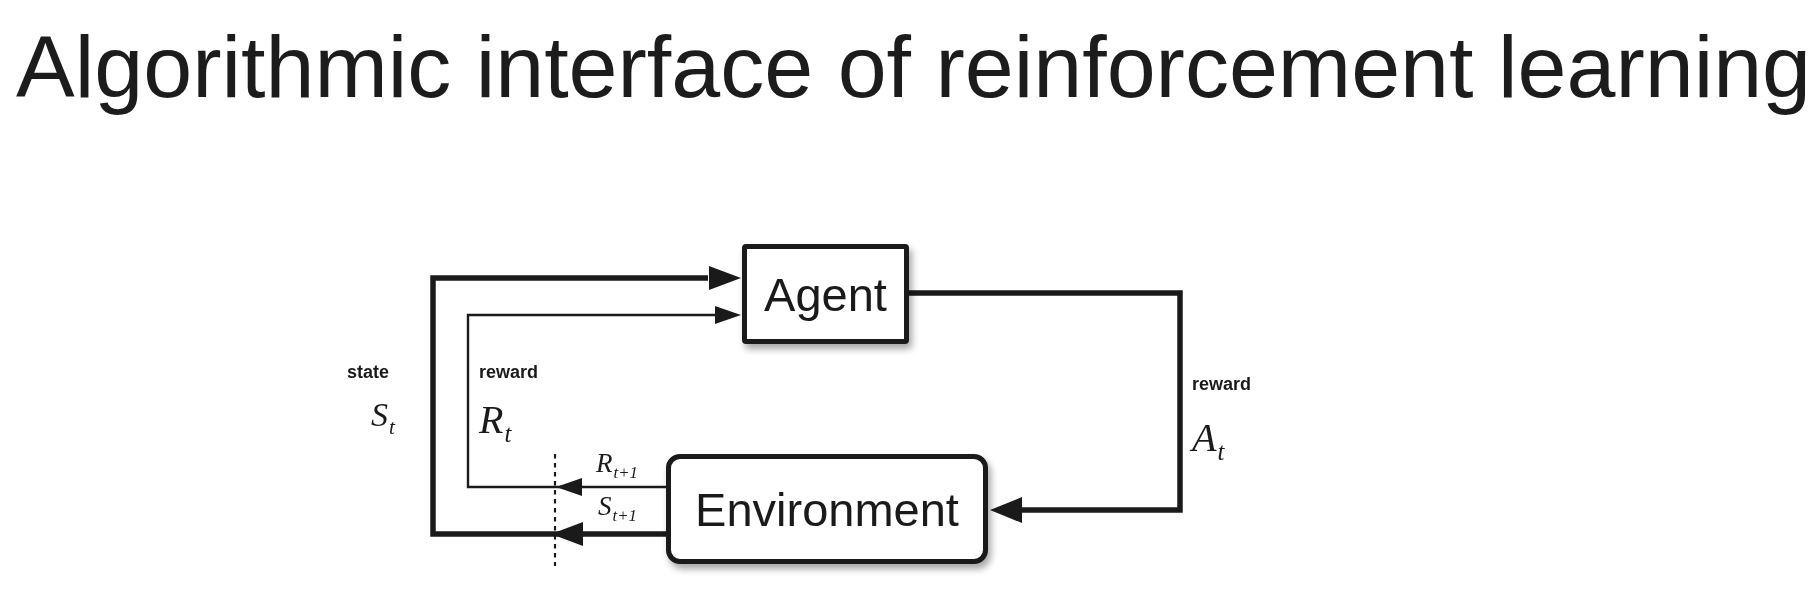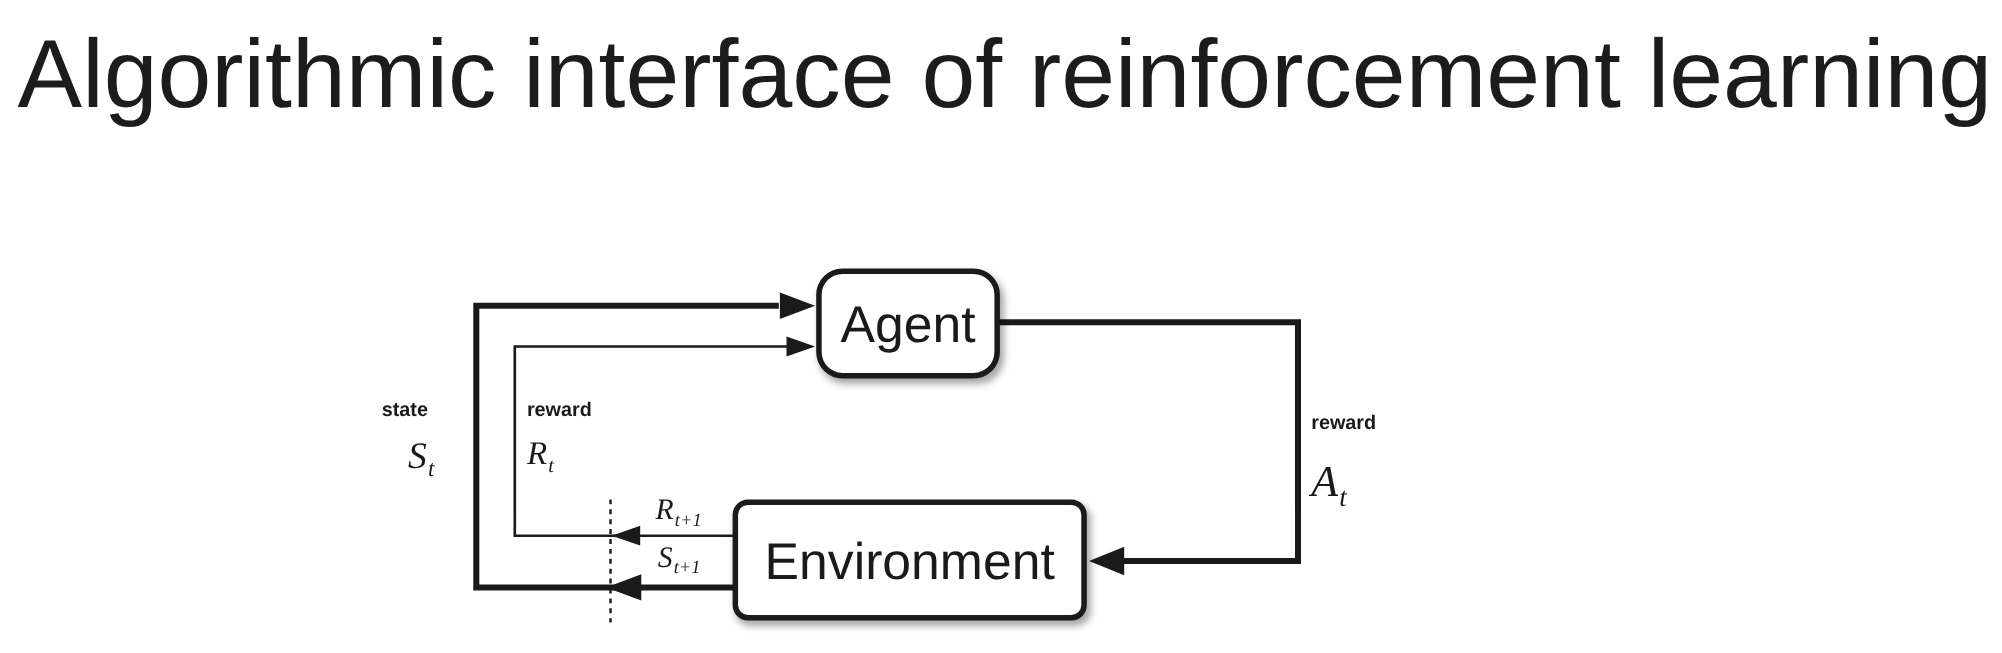--- a/index.html
+++ b/index.html
@@ -35,21 +35,21 @@
     display: flex;
     align-items: center;
     justify-content: center;
     font-size: 47px;
     color: #1a1a1a;
     box-shadow: 3px 5px 7px rgba(0,0,0,0.35);
   }
   .agent-box {
     left: 742px; top: 244px;
     width: 167px; height: 100px;
-    border-radius: 24px;
+    border-radius: 4px;
   }
   .environment-box {
     left: 666px; top: 454px;
     width: 322px; height: 110px;
     border-radius: 14px;
   }
   .word-label {
     position: absolute;
     font-size: 18px;
     color: #1a1a1a;
@@ -65,21 +65,21 @@
   }
   .math-label sub {
     font-size: 0.62em;
     line-height: 0;
     margin-left: 1px;
   }
   .lbl-state  { left: 347px; top: 362px; }
   .lbl-reward { left: 479px; top: 362px; }
   .lbl-action { left: 1192px; top: 374px; }
   .sym-state  { left: 371px; top: 396px; font-size: 34px; }
-  .sym-reward { left: 479px; top: 396px; font-size: 30px; }
+  .sym-reward { left: 479px; top: 396px; font-size: 40px; }
   .sym-action { left: 1192px; top: 414px; font-size: 40px; }
   .sym-next-reward { left: 596px; top: 448px; font-size: 27px; }
   .sym-next-state  { left: 598px; top: 491px; font-size: 27px; }
 </style>
 </head>
 <body>
 
 <div class="slide">
 
   <div class="slide-title">Algorithmic interface of reinforcement learning</div>

